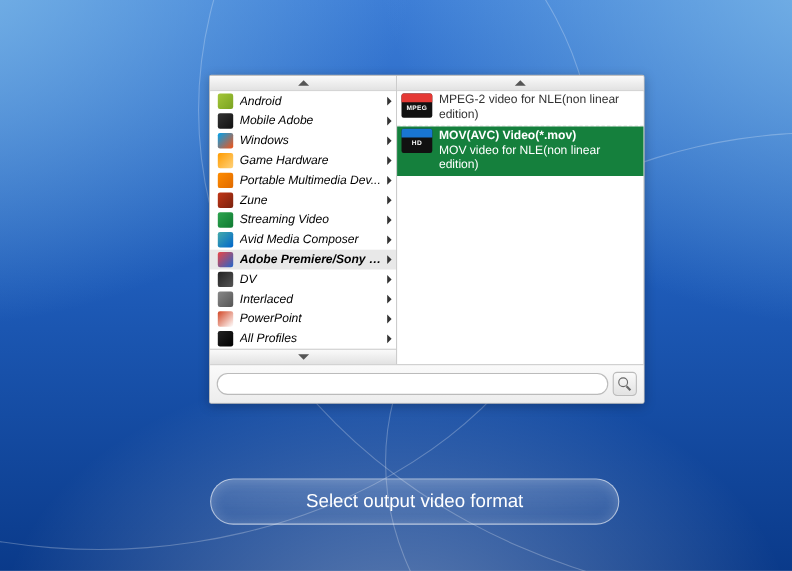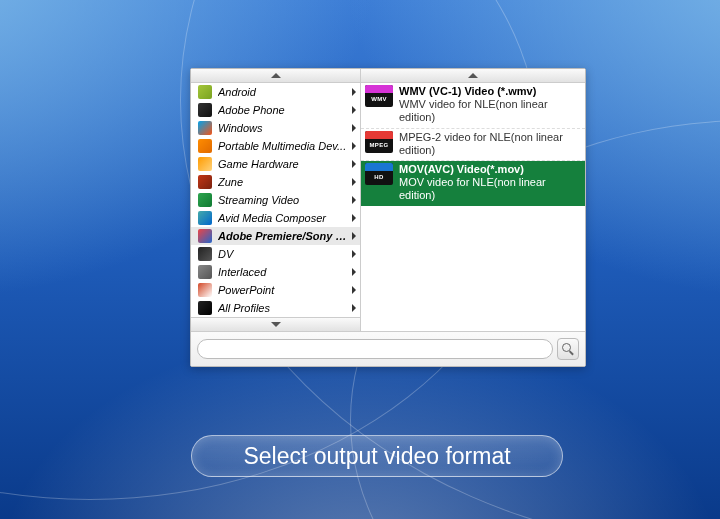--- a/index.html
+++ b/index.html
@@ -83,21 +83,21 @@
     cursor:pointer;
   }
   .mag { width:12px; height:12px; position:relative; }
   .mag::before { content:""; position:absolute; width:7px; height:7px; border:1.5px solid #666; border-radius:50%; left:0; top:0; }
   .mag::after  { content:""; position:absolute; width:5px; height:1.5px; background:#666; transform:rotate(45deg); left:7px; top:9px; }
 
   .cta {
     position:absolute; left:191px; bottom:42px; width:372px; height:42px;
     border:1px solid rgba(255,255,255,0.6); border-radius:21px;
     display:flex; align-items:center; justify-content:center;
-    color:#fff; font-size:23px; font-weight:400;
+    color:#fff; font-size:17px; font-weight:400;
     background: linear-gradient(rgba(255,255,255,0.18), rgba(255,255,255,0.04));
     box-shadow: inset 0 0 12px rgba(255,255,255,0.2);
     cursor:pointer;
   }
 
   
   .sq { width:14px; height:14px; border-radius:2px; }
 </style>
 </head>
 <body>
@@ -117,42 +117,42 @@
             <div class="cat-icon">
               <div class="sq" style="background: linear-gradient(135deg, rgb(164, 198, 57), rgb(122, 163, 33));"></div>
             </div>
             <div class="cat-label">Android</div>
             <div class="cat-arrow"></div>
           </div>
           <div class="cat-item">
             <div class="cat-icon">
               <div class="sq" style="background: linear-gradient(135deg, rgb(51, 51, 51), rgb(17, 17, 17));"></div>
             </div>
-            <div class="cat-label">Adobe Phone</div>
+            <div class="cat-label">Mobile Adobe</div>
             <div class="cat-arrow"></div>
           </div>
           <div class="cat-item">
             <div class="cat-icon">
               <div class="sq" style="background: linear-gradient(135deg, rgb(0, 162, 237), rgb(246, 83, 20));"></div>
             </div>
             <div class="cat-label">Windows</div>
             <div class="cat-arrow"></div>
           </div>
           <div class="cat-item">
             <div class="cat-icon">
+              <div class="sq" style="background: linear-gradient(135deg, rgb(255, 155, 0), rgb(255, 210, 122));"></div>
+            </div>
+            <div class="cat-label">Game Hardware</div>
+            <div class="cat-arrow"></div>
+          </div>
+          <div class="cat-item">
+            <div class="cat-icon">
               <div class="sq" style="background: linear-gradient(135deg, rgb(255, 140, 0), rgb(224, 106, 0));"></div>
             </div>
             <div class="cat-label">Portable Multimedia Dev...</div>
-            <div class="cat-arrow"></div>
-          </div>
-          <div class="cat-item">
-            <div class="cat-icon">
-              <div class="sq" style="background: linear-gradient(135deg, rgb(255, 155, 0), rgb(255, 210, 122));"></div>
-            </div>
-            <div class="cat-label">Game Hardware</div>
             <div class="cat-arrow"></div>
           </div>
           <div class="cat-item">
             <div class="cat-icon">
               <div class="sq" style="background: linear-gradient(135deg, rgb(194, 54, 22), rgb(122, 34, 14));"></div>
             </div>
             <div class="cat-label">Zune</div>
             <div class="cat-arrow"></div>
           </div>
           <div class="cat-item">
@@ -207,30 +207,20 @@
         </div>
       <div class="scroll-btn bottom">
           <div class="tri-down"></div>
         </div>
     </div>
     <div class="col-right">
       <div class="scroll-btn">
           <div class="tri-up"></div>
         </div>
       <div class="fmt-list" id="fmt-list">
-          <div class="fmt-item">
-            <div class="fmt-thumb wmv">
-              <div class="bar"></div>
-              <div class="lbl">WMV</div>
-            </div>
-            <div class="fmt-body">
-              <div class="fmt-title">WMV (VC-1) Video (*.wmv)</div>
-              <div class="fmt-desc">WMV video for NLE(non linear edition)</div>
-            </div>
-          </div>
           <div class="fmt-item">
             <div class="fmt-thumb mpeg">
               <div class="bar"></div>
               <div class="lbl">MPEG</div>
             </div>
             <div class="fmt-body">
               <div class="fmt-desc">MPEG-2 video for NLE(non linear edition)</div>
             </div>
           </div>
           <div class="fmt-item selected">

